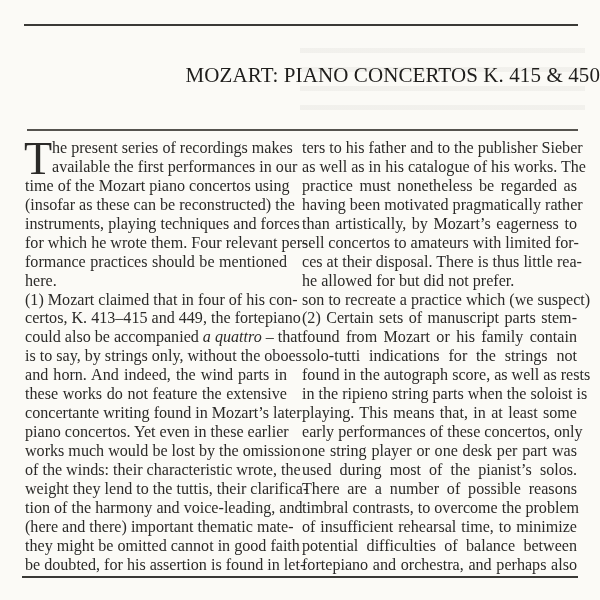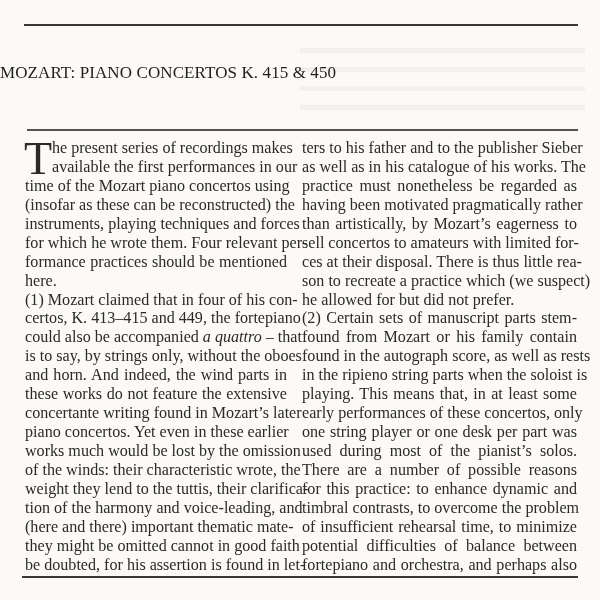--- a/index.html
+++ b/index.html
@@ -11,21 +11,21 @@
     position: relative;
   }
   .rule { position: absolute; height: 2px; background: #3a3936; }
   .rule.top { left: 24px; width: 554px; top: 24px; }
   .rule.mid { left: 27px; width: 551px; top: 129px; height: 2px; background:#55534f; }
   .rule.bottom { left: 22px; width: 556px; top: 576px; }
   .ghost { position:absolute; left:300px; top:40px; width:285px; height:82px;
     background: repeating-linear-gradient(180deg, rgba(0,0,0,0) 0 8px, rgba(120,118,110,0.07) 8px 13px, rgba(0,0,0,0) 13px 19px); }
   .title {
     position: absolute; left: 0; width: 600px; top: 63px;
-    text-align: left; font-size: 17px; letter-spacing: 0.1px; color: #1f1e1c;
+    text-align: right; font-size: 21px; letter-spacing: 0.1px; color: #1f1e1c;
   }
   .col { position: absolute; top: 139px; font-size: 16.1px; line-height: 18.95px; }
   .col.left { left: 25px; width: 262px; }
   .col.right { left: 302px; width: 275px; }
   .line { display: block; text-align: justify; text-align-last: justify; white-space: nowrap; height: 18.95px; overflow: visible; }
   .line.last { text-align-last: left; }
   .line.indent { padding-left: 27px; }
   .dropcap { position: absolute; left: -1px; top: 0px; font-size: 46px; line-height: 40px; color: #2b2a28; }
   .line .it { font-style: italic; }
   .seg { display: inline; }
@@ -65,31 +65,31 @@
     <span class="line">be doubted, for his assertion is found in let-</span>
   </div>
 <div class="col right">
     <span class="line">ters to his father and to the publisher Sieber</span>
     <span class="line">as well as in his catalogue of his works. The</span>
     <span class="line">practice must nonetheless be regarded as</span>
     <span class="line">having been motivated pragmatically rather</span>
     <span class="line">than artistically, by Mozart’s eagerness to</span>
     <span class="line">sell concertos to amateurs with limited for-</span>
     <span class="line">ces at their disposal. There is thus little rea-</span>
+    <span class="line last">he allowed for but did not prefer.</span>
     <span class="line">son to recreate a practice which (we suspect)</span>
-    <span class="line last">he allowed for but did not prefer.</span>
     <span class="line">(2) Certain sets of manuscript parts stem-</span>
     <span class="line">found from Mozart or his family contain</span>
+    <span class="line">solo-tutti indications for the strings not</span>
     <span class="line">found in the autograph score, as well as rests</span>
     <span class="line">in the ripieno string parts when the soloist is</span>
     <span class="line">playing. This means that, in at least some</span>
     <span class="line">early performances of these concertos, only</span>
     <span class="line">one string player or one desk per part was</span>
     <span class="line">used during most of the pianist’s solos.</span>
     <span class="line">There are a number of possible reasons</span>
-    <span class="line">for this practice: to enhance dynamic and</span>
     <span class="line">timbral contrasts, to overcome the problem</span>
     <span class="line">of insufficient rehearsal time, to minimize</span>
     <span class="line">potential difficulties of balance between</span>
     <span class="line">fortepiano and orchestra, and perhaps also</span>
   </div>
 
 <div class="rule bottom"></div>
 
 </body></html>

